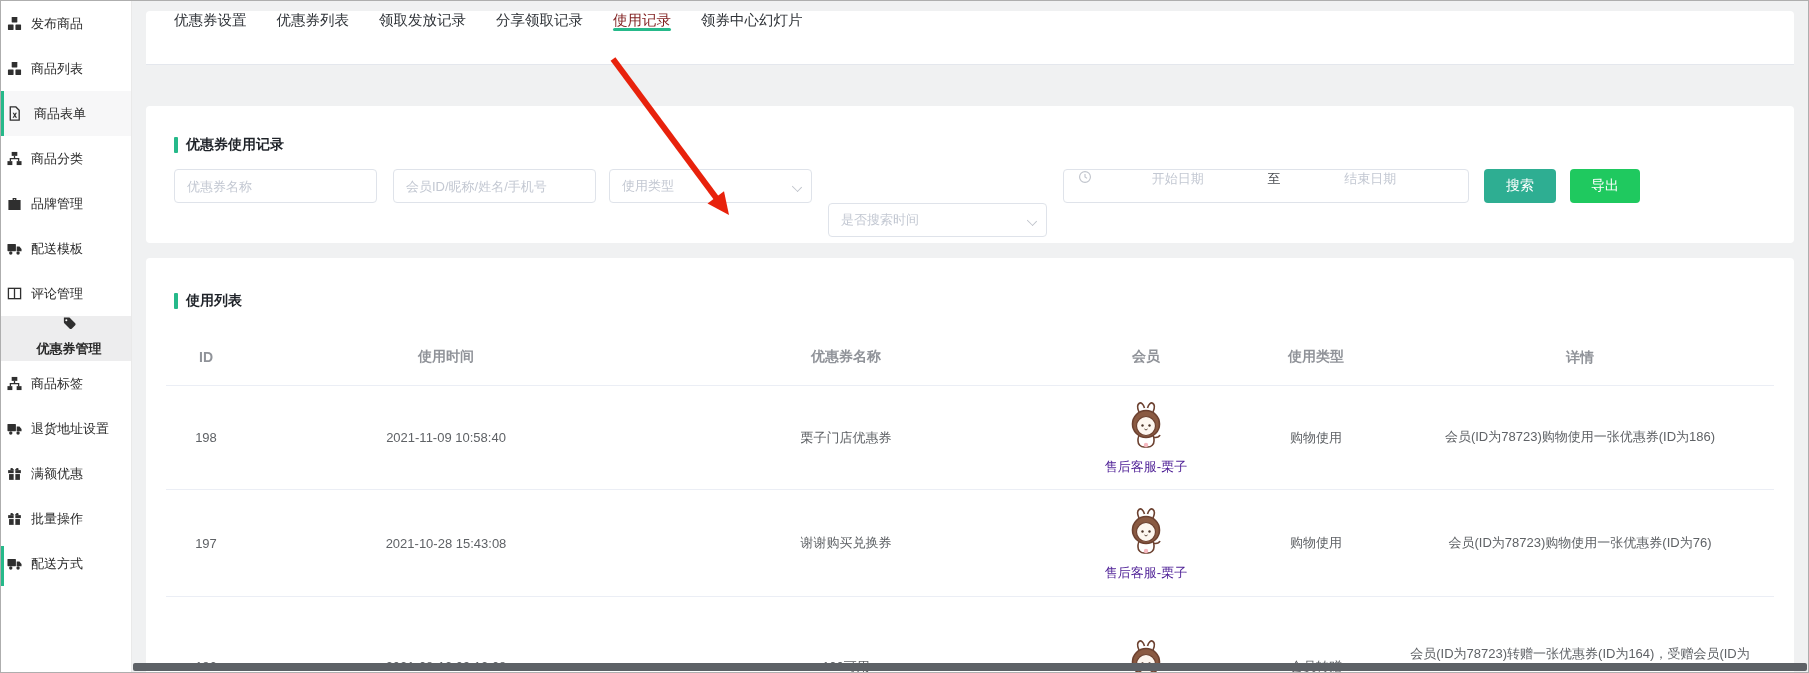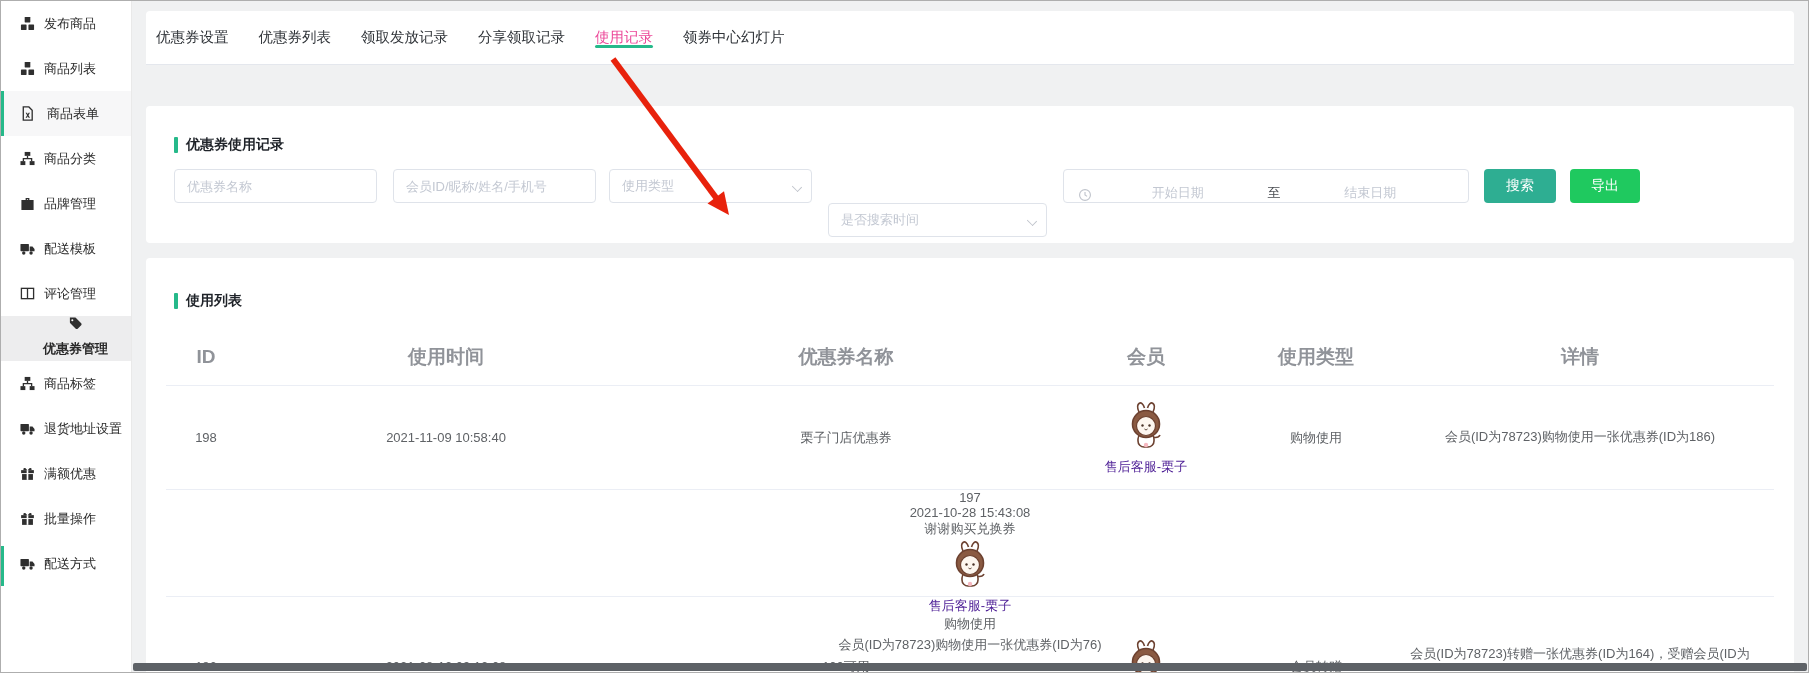--- a/index.html
+++ b/index.html
@@ -9,71 +9,71 @@
     background:#f0f1f2; border:1px solid #aeaeae;
     font-family:"Liberation Sans","DejaVu Sans",sans-serif; color:#303133;
   }
   
   .sidebar {
     position:absolute; left:0; top:0; bottom:0; width:131px;
     background:#fff; border-right:1px solid #e9e9e9; z-index:5;
   }
   .side-item {
     position:relative; height:45px; display:flex; align-items:center;
-    gap:9px; padding-left:19px; font-size:13px; color:#2a2a2a; cursor:pointer;
+    gap:9px; padding-left:6px; font-size:13px; color:#2a2a2a; cursor:pointer;
     white-space:nowrap;
   }
   .side-item .ic { width:15px; height:15px; flex:0 0 15px; display:flex; }
   .side-item.indicator { background:#f7f7f8;gap:12px; }
   .side-item.indicator::before {
     content:""; position:absolute; left:0; top:0; bottom:0; width:3px; background:#26b98a;
   }
   .side-item.selected { background:#ededee; font-weight:bold;flex-direction:column; }
   .side-strip { position:absolute; left:0; top:545px; width:3px; height:40px; background:#26b98a; }
   
   .content { position:absolute; left:132px; top:0; right:0; bottom:0; }
   .card { position:absolute; left:13px; right:14px; background:#fff; border-radius:4px; }
   
-  .tabbar { top:10px; height:54px; display:flex; align-items:center; padding-left:10px; border-bottom:1px solid #e4e7ed; border-radius:4px 4px 0 0; }
+  .tabbar { top:10px; height:54px; display:flex; align-items:flex-start; padding-left:28px; border-bottom:1px solid #e4e7ed; border-radius:4px 4px 0 0; }
   .tab { position:relative; display:flex; align-items:center; margin-right:30px; font-size:14.5px; color:#2f3338; cursor:pointer; white-space:nowrap; }
-  .tab.active { color:#ec4899; }
+  .tab.active { color:#7f1d1d; }
   .tab.active::after { content:""; position:absolute; left:0; right:0; bottom:-1px; height:3px; background:#26b98a; border-radius:2px; }
   
   .section-title { display:flex; align-items:center; gap:8px; font-size:14px; font-weight:bold; color:#1f2329; }
   .section-title .bar { width:4px; height:16px; background:#26b98a; border-radius:1px; }
   
   .filter-card { top:105px; height:137px; }
   .filter-card .section-title { position:absolute; left:28px; top:30px; }
   .f-abs { position:absolute; top:63px; height:34px; }
   .tinput, .tselect, .tdate {
     border:1px solid #dfe3ea; border-radius:4px; background:#fff; font-size:13px;
   }
   .tinput { padding:0 12px; color:#555; width:100%; height:100%; outline:none;
     font-family:"Liberation Sans","DejaVu Sans",sans-serif; }
   .tinput::placeholder { color:#c3c8d2; opacity:1; }
   .tselect { display:flex; align-items:center; padding:0 26px 0 12px; color:#c3c8d2; position:relative; cursor:pointer; }
   .chev { position:absolute; right:10px; top:13px; width:8px; height:8px; }
   .chev::before { content:""; position:absolute; left:0; top:0; width:7px; height:7px;
     border-right:1.4px solid #c0c4cc; border-bottom:1.4px solid #c0c4cc; transform:rotate(45deg) scale(1,.8); }
-  .tdate { display:flex; align-items:flex-end; padding:0 14px; color:#c3c8d2; }
+  .tdate { display:flex; align-items:flex-start; padding:0 14px; color:#c3c8d2; }
   .tdate .dph { flex:1; text-align:center; }
   .tdate .sep { color:#4a4d52; padding:0 6px; }
   .clock-ic { width:14px; height:14px; margin-right:2px; flex:0 0 14px; }
   .btn { position:absolute; top:63px; height:34px; border:none; border-radius:4px; color:#fff;
     font-size:14px; cursor:pointer; font-family:inherit; }
   .btn-search { left:1338px; width:72px; background:#2eae92; }
   .btn-export { left:1424px; width:70px; background:#1fc95f; }
   
   .list-card { top:257px; height:470px; }
   .list-card .section-title { margin:34px 0 0 28px; }
   .tbl { padding:0 20px; }
   .trow { display:flex; align-items:center; }
-  .thead { height:56px; margin-top:19px; font-size:19px; color:#909399; font-weight:bold; }
+  .thead { height:56px; margin-top:19px; font-size:14px; color:#909399; font-weight:bold; }
   .tdata { border-top:1px solid #ebeef5; font-size:13px; color:#5f6266; }
-  .r1 { height:104px; } .r2 { height:107px;flex-direction:column; } .r3 { height:140px; }
+  .r1 { height:104px; } .r2 { height:107px; } .r3 { height:140px; }
   .c { text-align:center; }
   .c1 { width:80px; } .c2 { width:400px; } .c3 { width:400px; } .c4 { width:200px; }
   .c5 { width:140px; } .c6 { flex:1; line-height:1.9; padding:0 10px; }
   .member-cell { display:flex; flex-direction:column; align-items:center; gap:5px; }
   .member-name { font-size:13px; color:#4c1d95; }
   
   .hscroll { position:absolute; left:132px; right:1px; bottom:1px; height:8px; background:#5d6166; border-radius:2px; z-index:40; }
   .arrow-svg { position:absolute; inset:0; z-index:60; pointer-events:none; }
 </style>
 </head>

